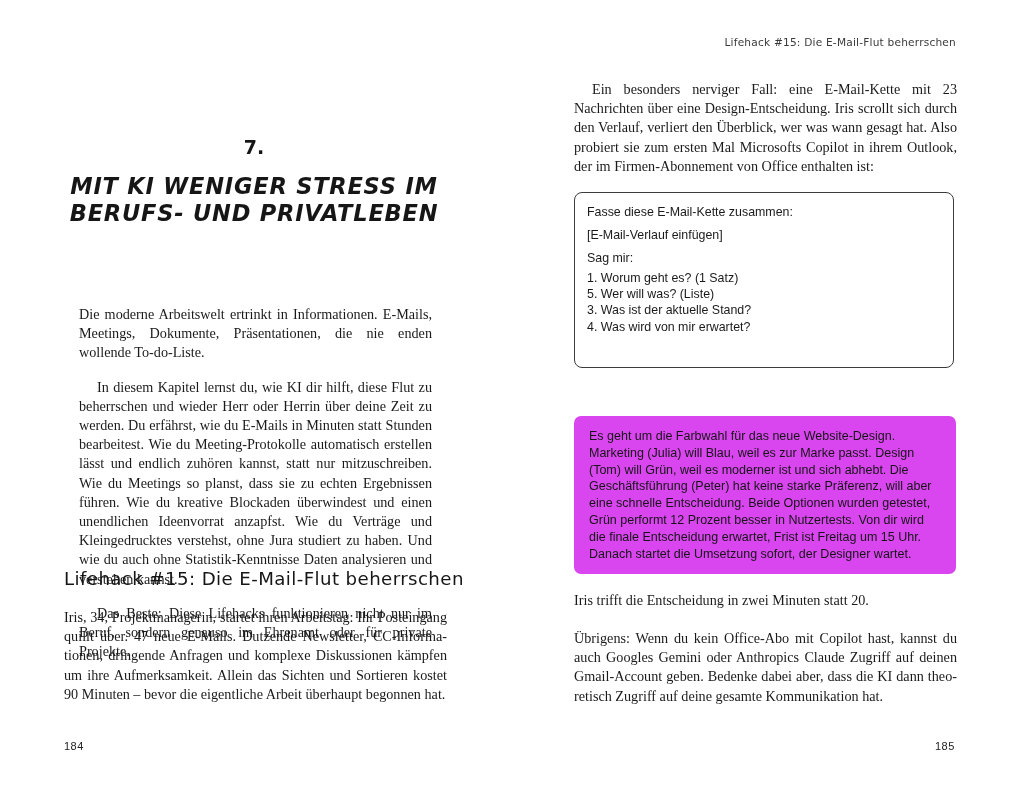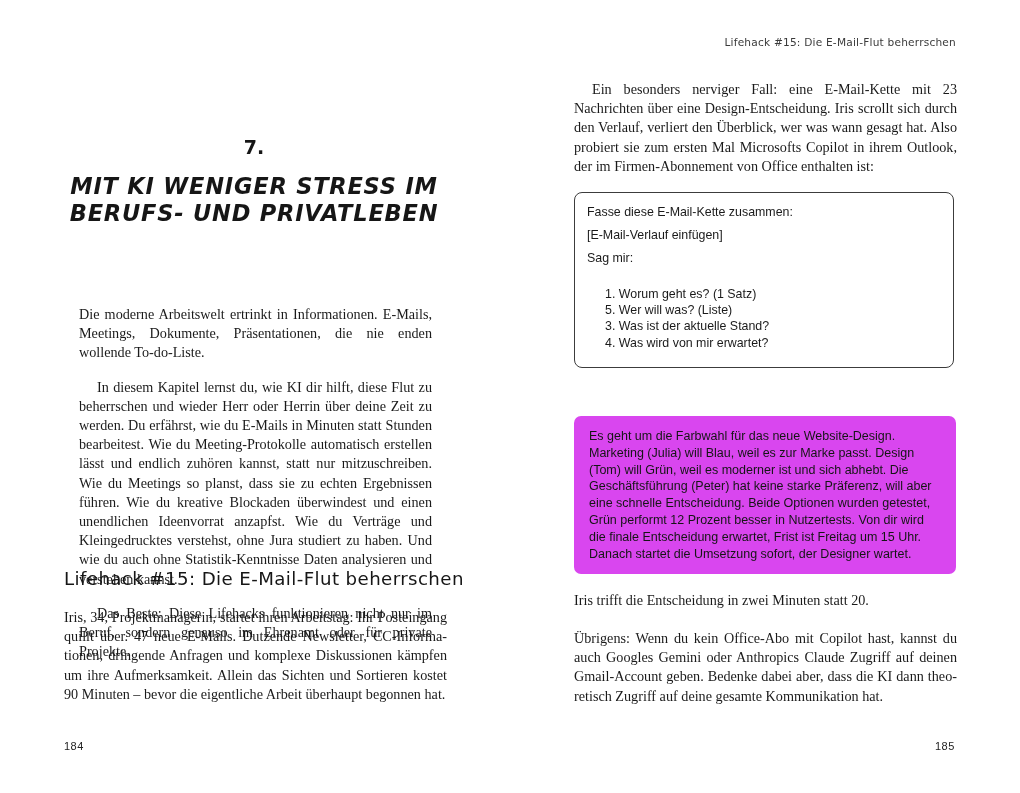--- a/index.html
+++ b/index.html
@@ -57,21 +57,21 @@
     .r-p1 { top: 80px; text-indent: 18px; }
 
     .prompt-box {
       position: absolute; left: 64px; width: 380px; top: 192px;
       border: 1.3px solid #3c3c3c; border-radius: 8px; background: #fff;
       padding: 12px 12px 10px 12px; box-sizing: border-box; height: 176px;
       font-family: "Liberation Sans", "DejaVu Sans", sans-serif; font-size: 12.4px; color: #1a1a1a;
     }
     .prompt-box .line { margin: 0 0 8px 0; line-height: 15px; }
     .prompt-box ol { margin: 0; padding: 0; list-style: none; }
-    .prompt-box li { line-height: 16.2px; margin-left: 18px; }
+    .prompt-box li { line-height: 16.2px; }
 
     .r-copilot { top: 383px; }
 
     .answer-box {
       position: absolute; left: 64px; width: 382px; top: 416px;
       background: #d946ef; border-radius: 7px; box-sizing: border-box;
       padding: 12px 12px 12px 15px; height: 158px;
       font-family: "Liberation Sans", "DejaVu Sans", sans-serif; font-size: 12.5px;
       line-height: 16.8px; color: #151515;
     }
@@ -103,21 +103,21 @@
 </div>
 
 <div class="page page-right">
   <div class="running-header">Lifehack #15: Die E-Mail-Flut beherrschen</div>
 
   <p class="r-text r-p1 serif">Ein besonders nerviger Fall: eine E-Mail-Kette mit 23 Nachrich­ten über eine Design-Entscheidung. Iris scrollt sich durch den Ver­lauf, verliert den Überblick, wer was wann gesagt hat. Also probiert sie zum ersten Mal Microsofts Copilot in ihrem Outlook, der im Firmen-Abonnement von Office enthalten ist:</p>
 
   <div class="prompt-box">
     <p class="line">Fasse diese E-Mail-Kette zusammen:</p>
     <p class="line">[E-Mail-Verlauf einfügen]</p>
-    <p class="line" style="margin-bottom:20px">Sag mir:</p>
+    <p class="line" style="margin-bottom:4px">Sag mir:</p>
     <ol>
       <li>1. Worum geht es? (1 Satz)</li>
       <li>5. Wer will was? (Liste)</li>
       <li>3. Was ist der aktuelle Stand?</li>
       <li>4. Was wird von mir erwartet?</li>
     </ol>
   </div>
 
 
   <div class="answer-box">Es geht um die Farbwahl für das neue Website-Design. Marketing (Julia) will Blau, weil es zur Marke passt. Design (Tom) will Grün, weil es moderner ist und sich abhebt. Die Geschäftsführung (Peter) hat keine starke Präferenz, will aber eine schnelle Entscheidung. Beide Optionen wurden getestet, Grün performt 12 Prozent besser in Nutzertests. Von dir wird die finale Entscheidung erwartet, Frist ist Freitag um 15 Uhr. Danach startet die Umsetzung sofort, der Designer wartet.</div>

